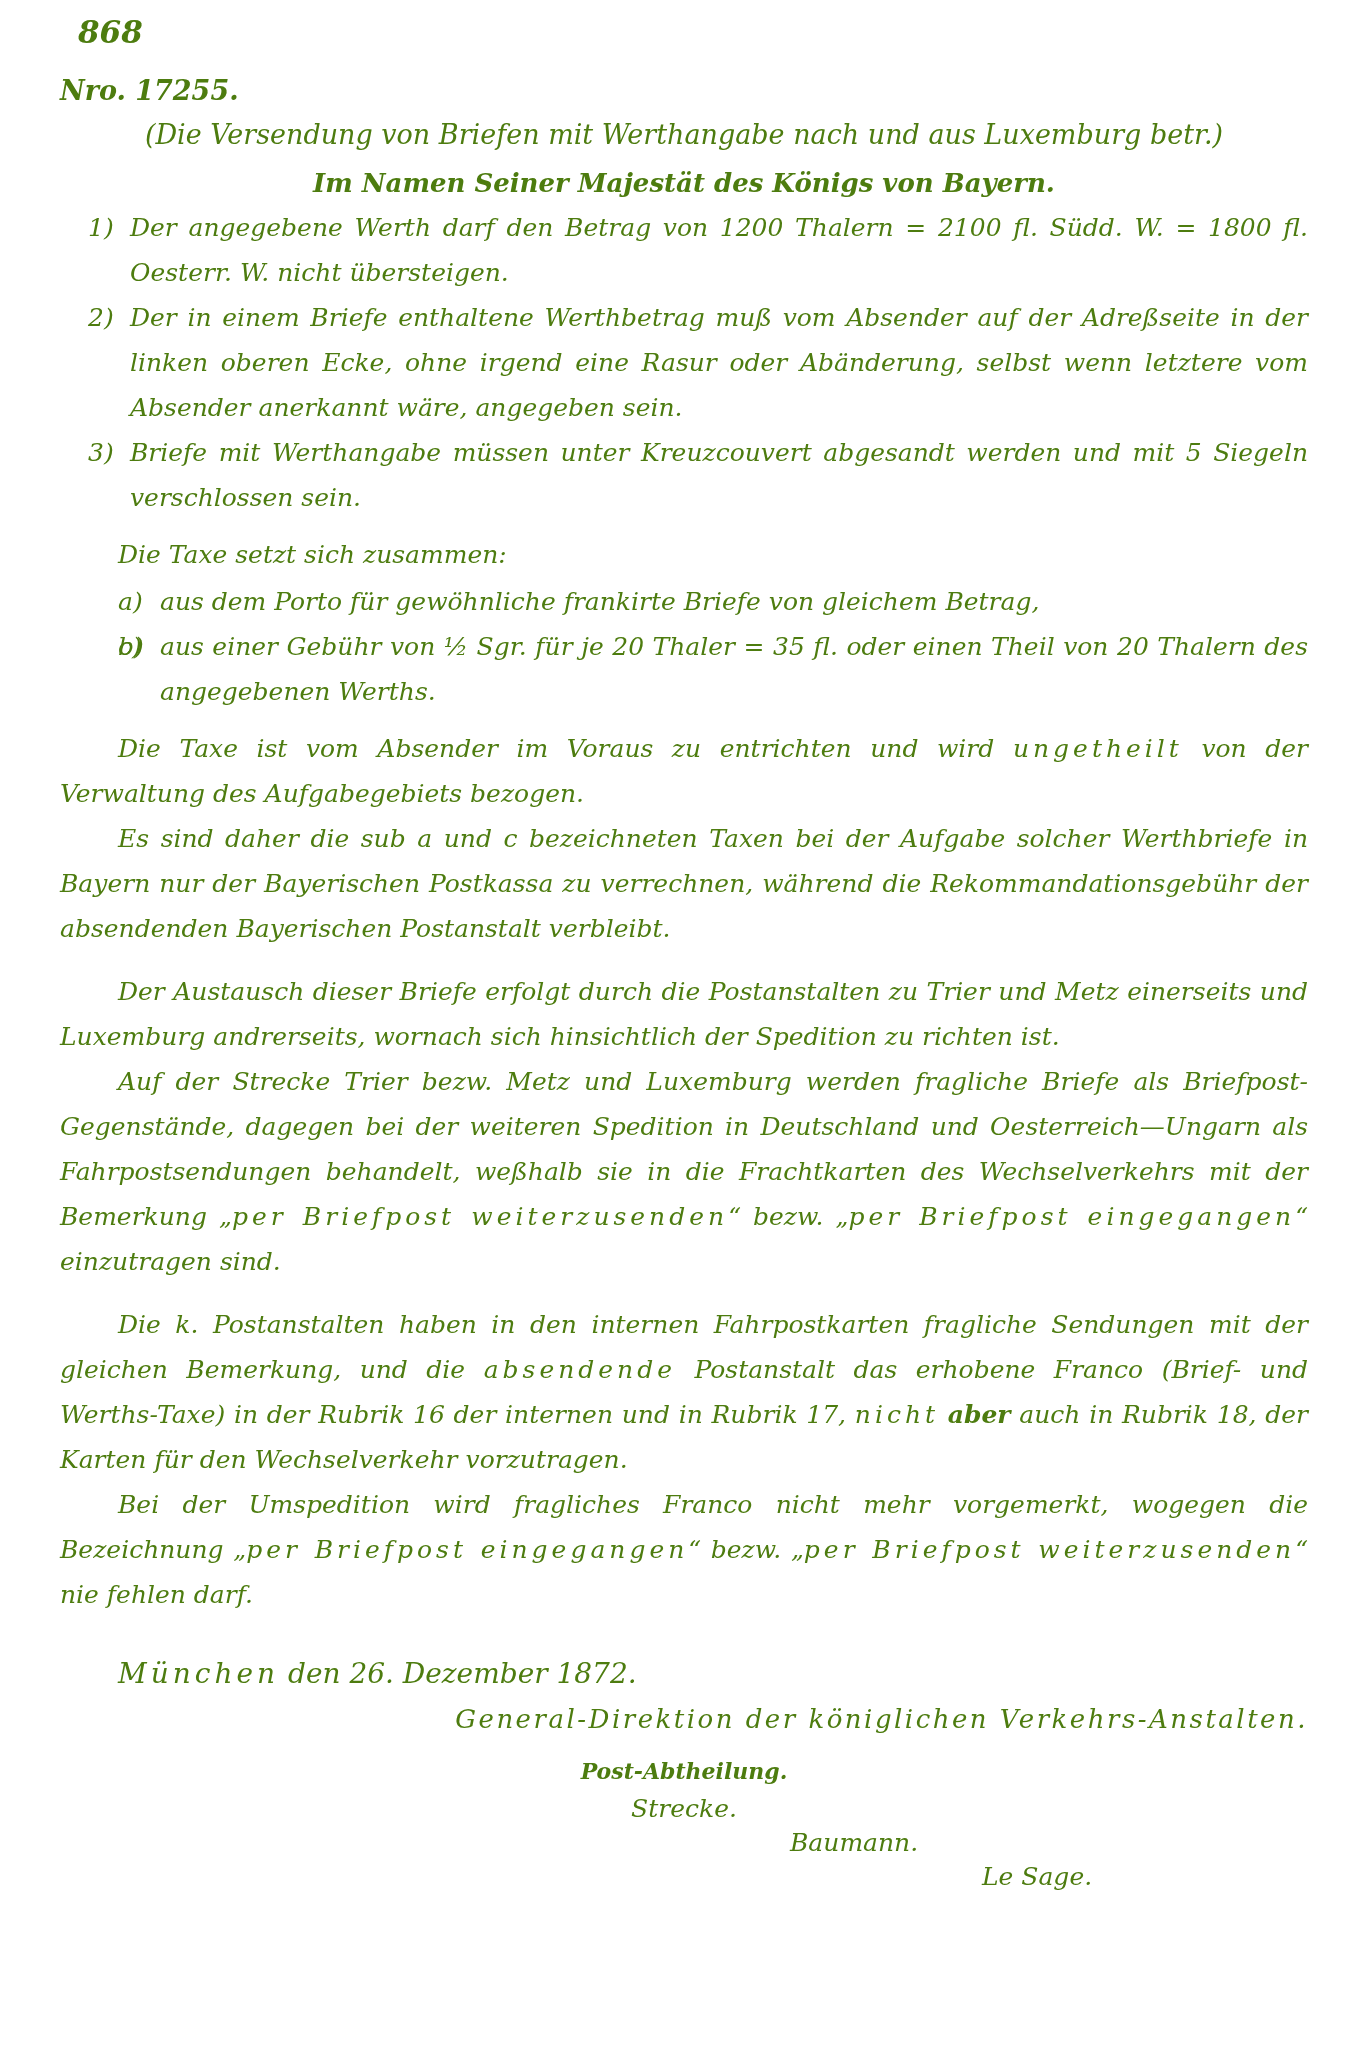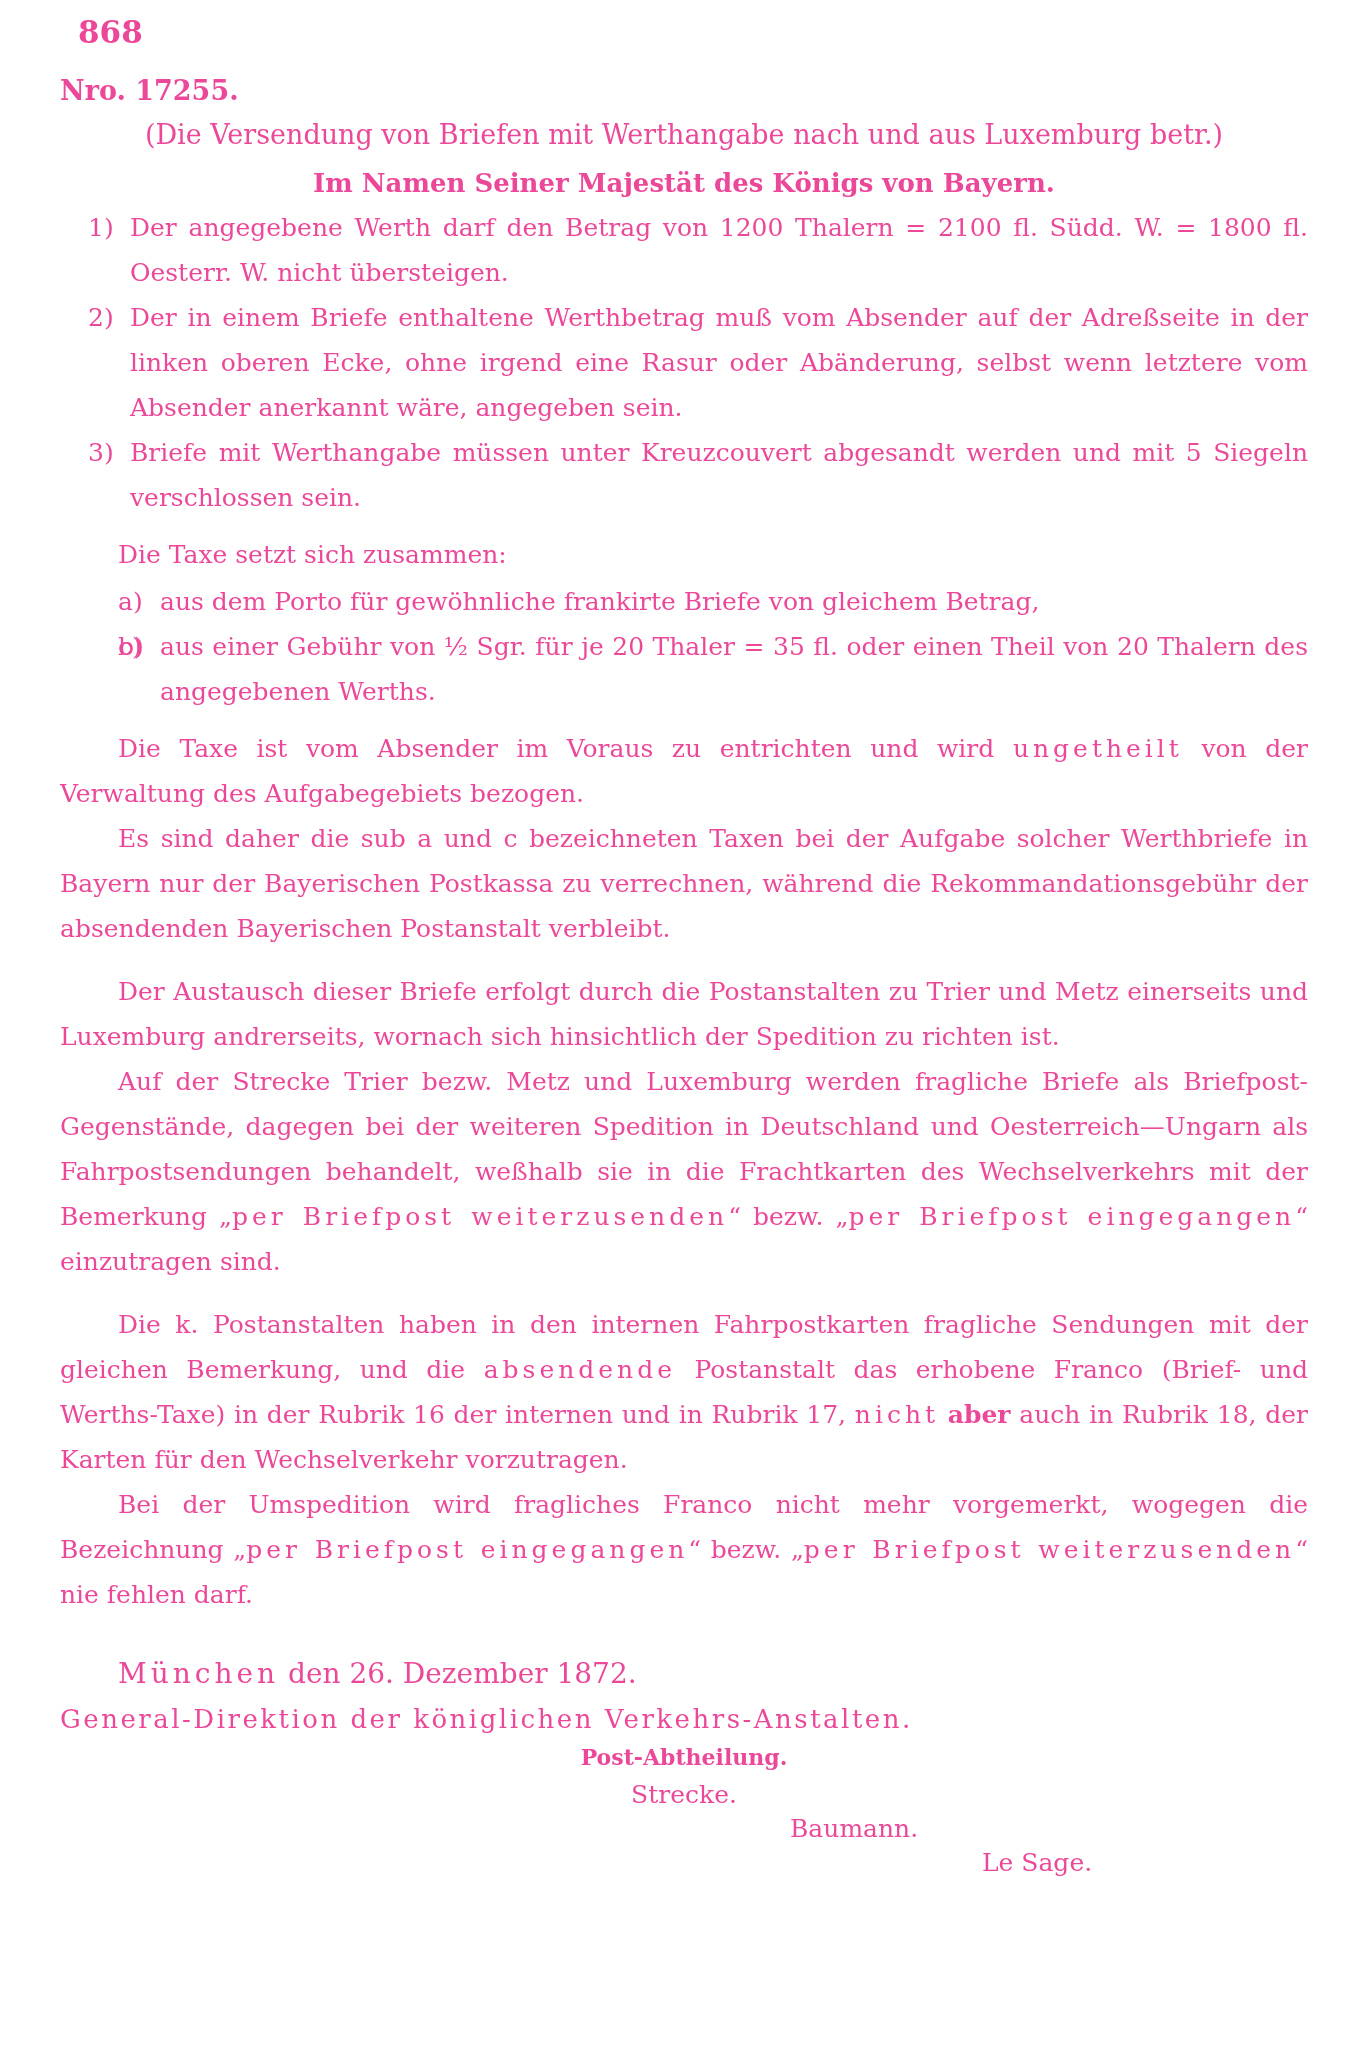--- a/index.html
+++ b/index.html
@@ -7,25 +7,26 @@
     padding: 0;
     background: #ffffff;
   }
   .page {
     position: relative;
     width: 1360px;
     height: 2048px;
     box-sizing: border-box;
     padding: 12px 52px 0 60px;
     background: #ffffff;
-    color: #ec4899;
+    color: #4d7c0f;
     font-family: "DejaVu Serif", "Liberation Serif", serif;
     font-size: 25px;
     line-height: 45px;
     overflow: hidden;
+    font-style: italic;
   }
   .page-number {
     display: inline-block;
     margin-left: 18px;
     font-size: 31px;
     font-weight: bold;
     line-height: 40px;
   }
   .doc-number {
     margin: 14px 0 0 0;
@@ -72,22 +73,22 @@
   }
   .lettered { margin-top: 2px; }
   .sperr { letter-spacing: 4px; }
   .bold { font-weight: bold; }
   .dateline {
     margin: 34px 0 0 0;
     text-indent: 58px;
     font-size: 28px;
   }
   .sig-institution {
-    margin: 2px 0 0 0;
-    text-align: left;
+    margin: 2px 0 14px 0;
+    text-align: right;
     font-size: 26px;
     letter-spacing: 2.5px;
     line-height: 42px;
   }
   .sig-department {
     margin: 0;
     text-align: center;
     font-size: 22px;
     font-weight: bold;
     line-height: 34px;

